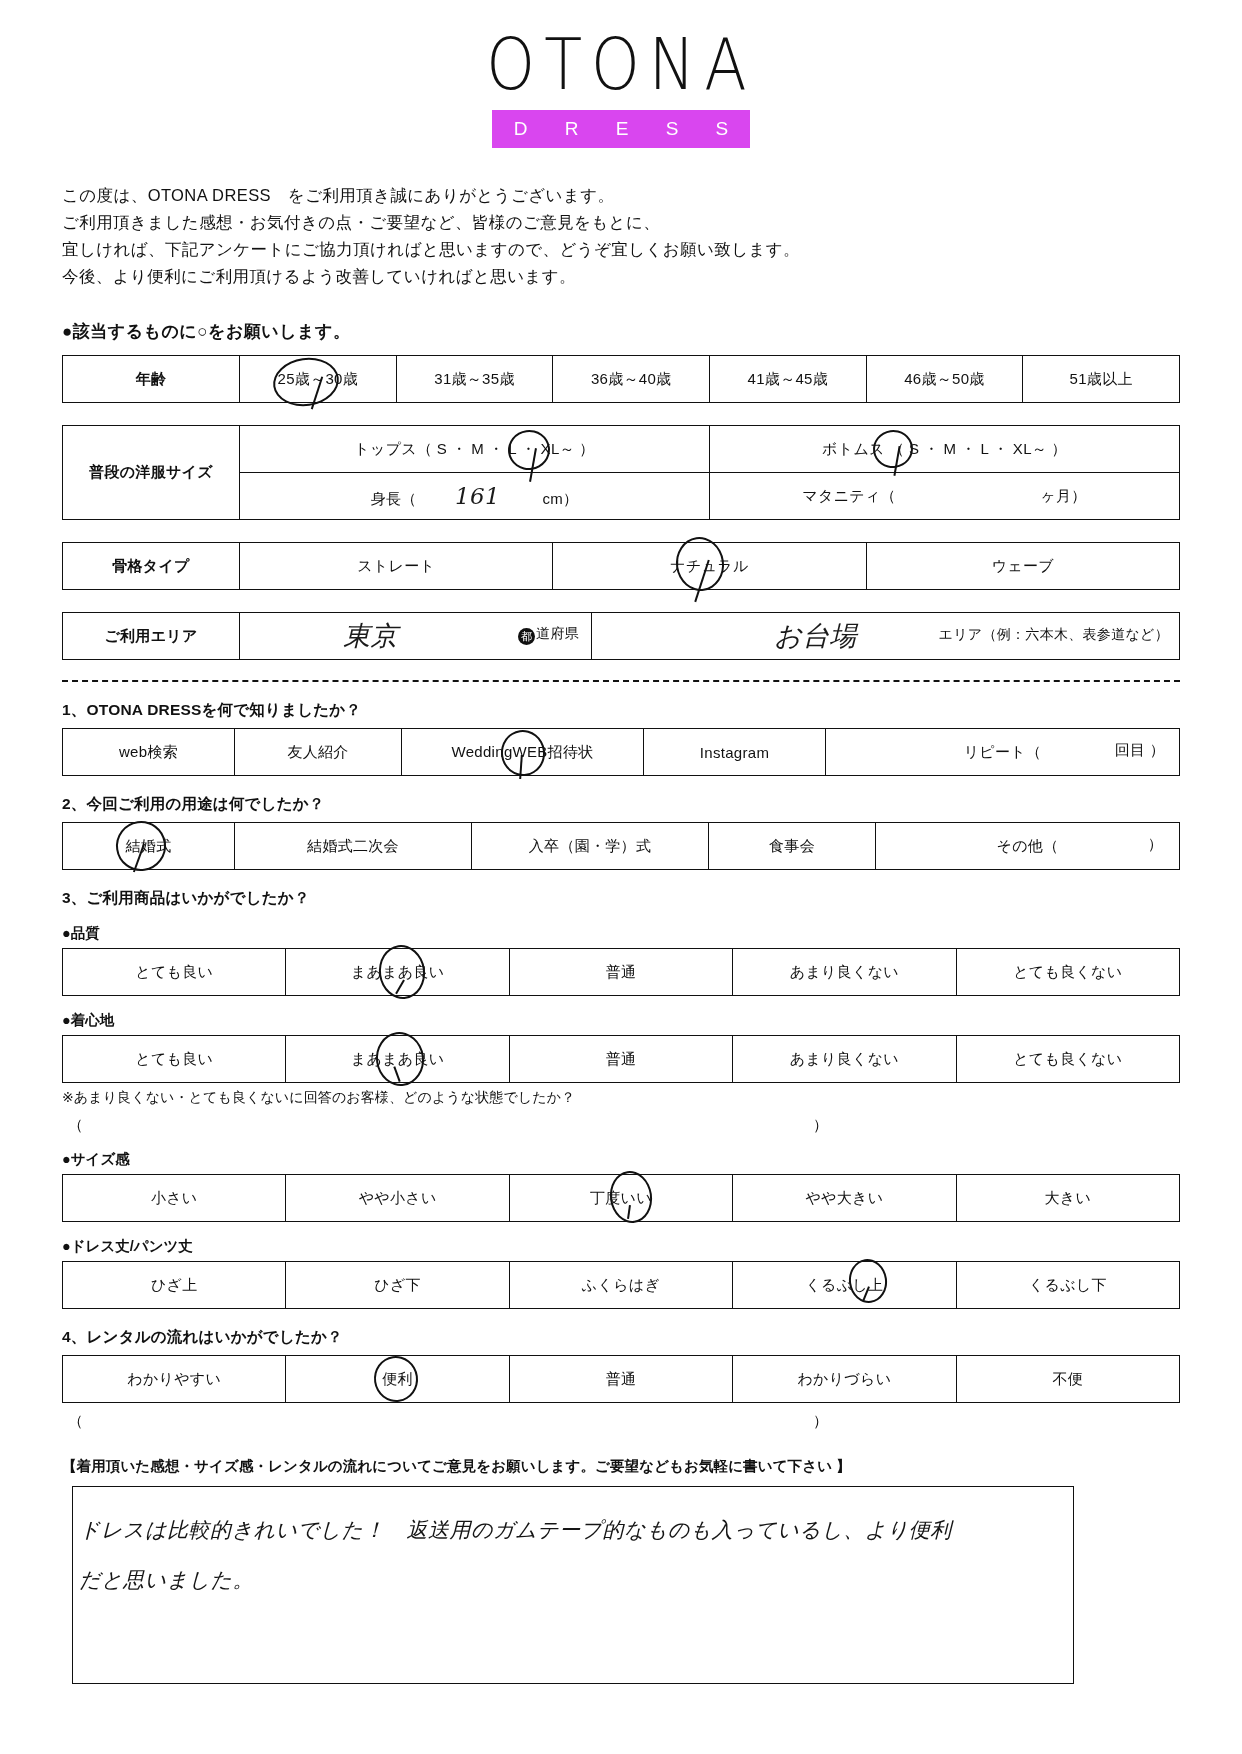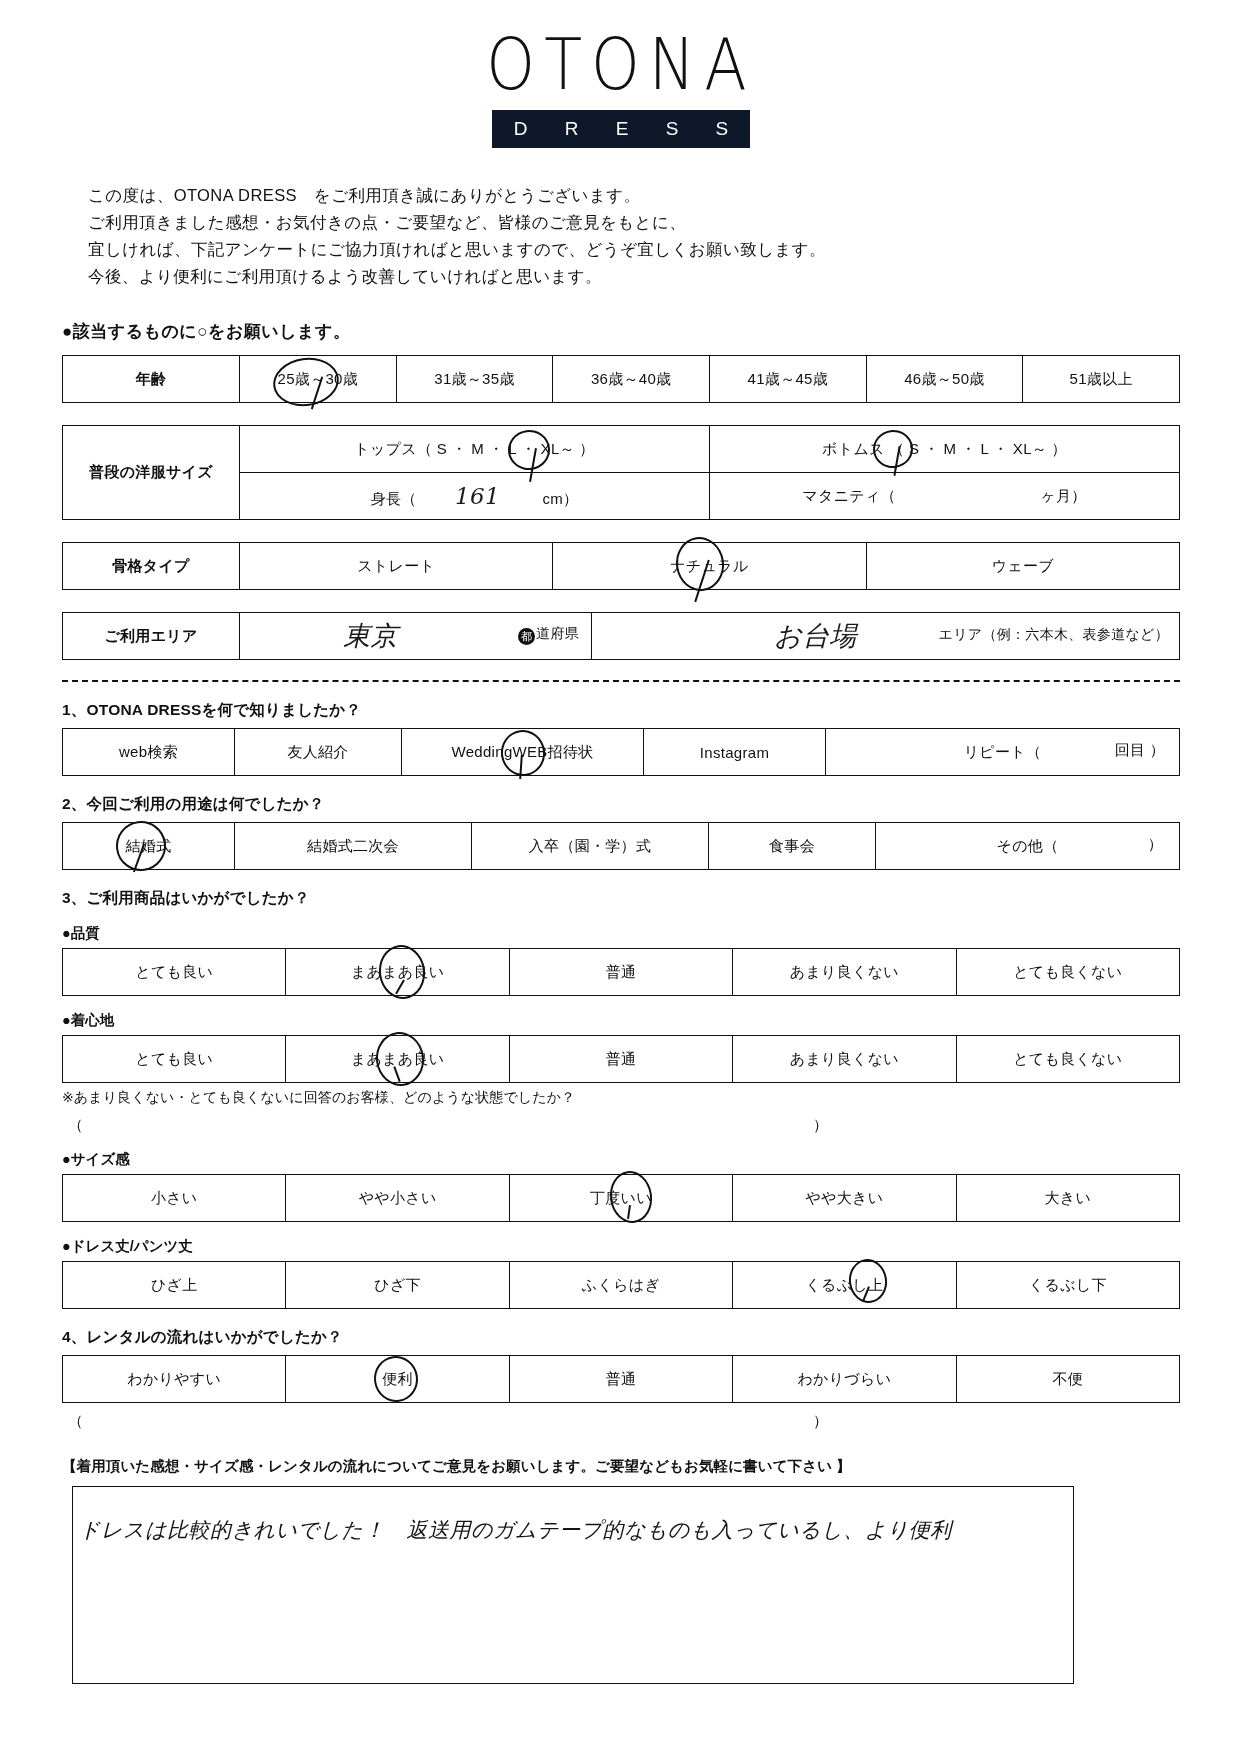--- a/index.html
+++ b/index.html
@@ -28,33 +28,33 @@
     font-size:62px;
     letter-spacing:9px;
     font-weight:300;
     line-height:1;
     color:#111;
     display:inline-block;
     transform:scaleY(1.15);
   }
   .logo-dress{
     margin:14px auto 0 auto;
-    background:#0f172a;
+    background:#d946ef;
     color:#fff;
     width:258px;
     height:38px;
     line-height:38px;
     font-size:19px;
     letter-spacing:16px;
     text-indent:16px;
     font-weight:400;
   }
   
   .intro{
-    margin:34px 0 0 88px;
+    margin:34px 0 0 62px;
     font-size:16.5px;
     line-height:27px;
     letter-spacing:.4px;
   }
   .intro div{white-space:nowrap;}
   
   .sec-head{
     margin:30px 0 12px 62px;
     font-size:17px;
     font-weight:bold;
@@ -407,16 +407,17 @@
   <div class="paren-line">
     <span>（</span>
     <span class="hand"></span>
     <span class="rp">）</span>
   </div>
 
   <div class="fc-title">【着用頂いた感想・サイズ感・レンタルの流れについてご意見をお願いします。ご要望などもお気軽に書いて下さい 】</div>
   <div class="fc-box">
     <div class="fc-text">
       <span>ドレスは比較的きれいでした！　返送用のガムテープ的なものも入っているし、より便利</span>
+      <span class="l2">だと思いました。</span>
     </div>
   </div>
 
 </div>
 
 </body></html>

